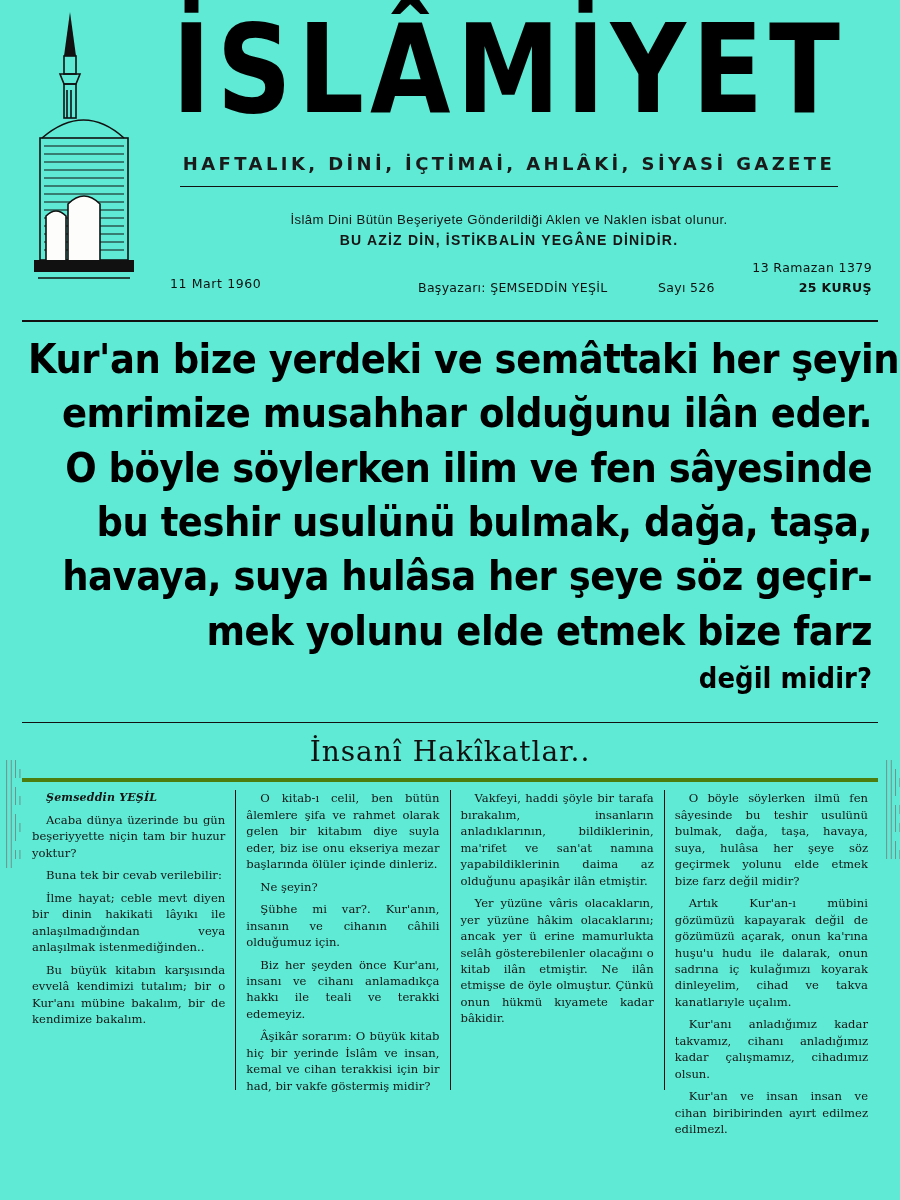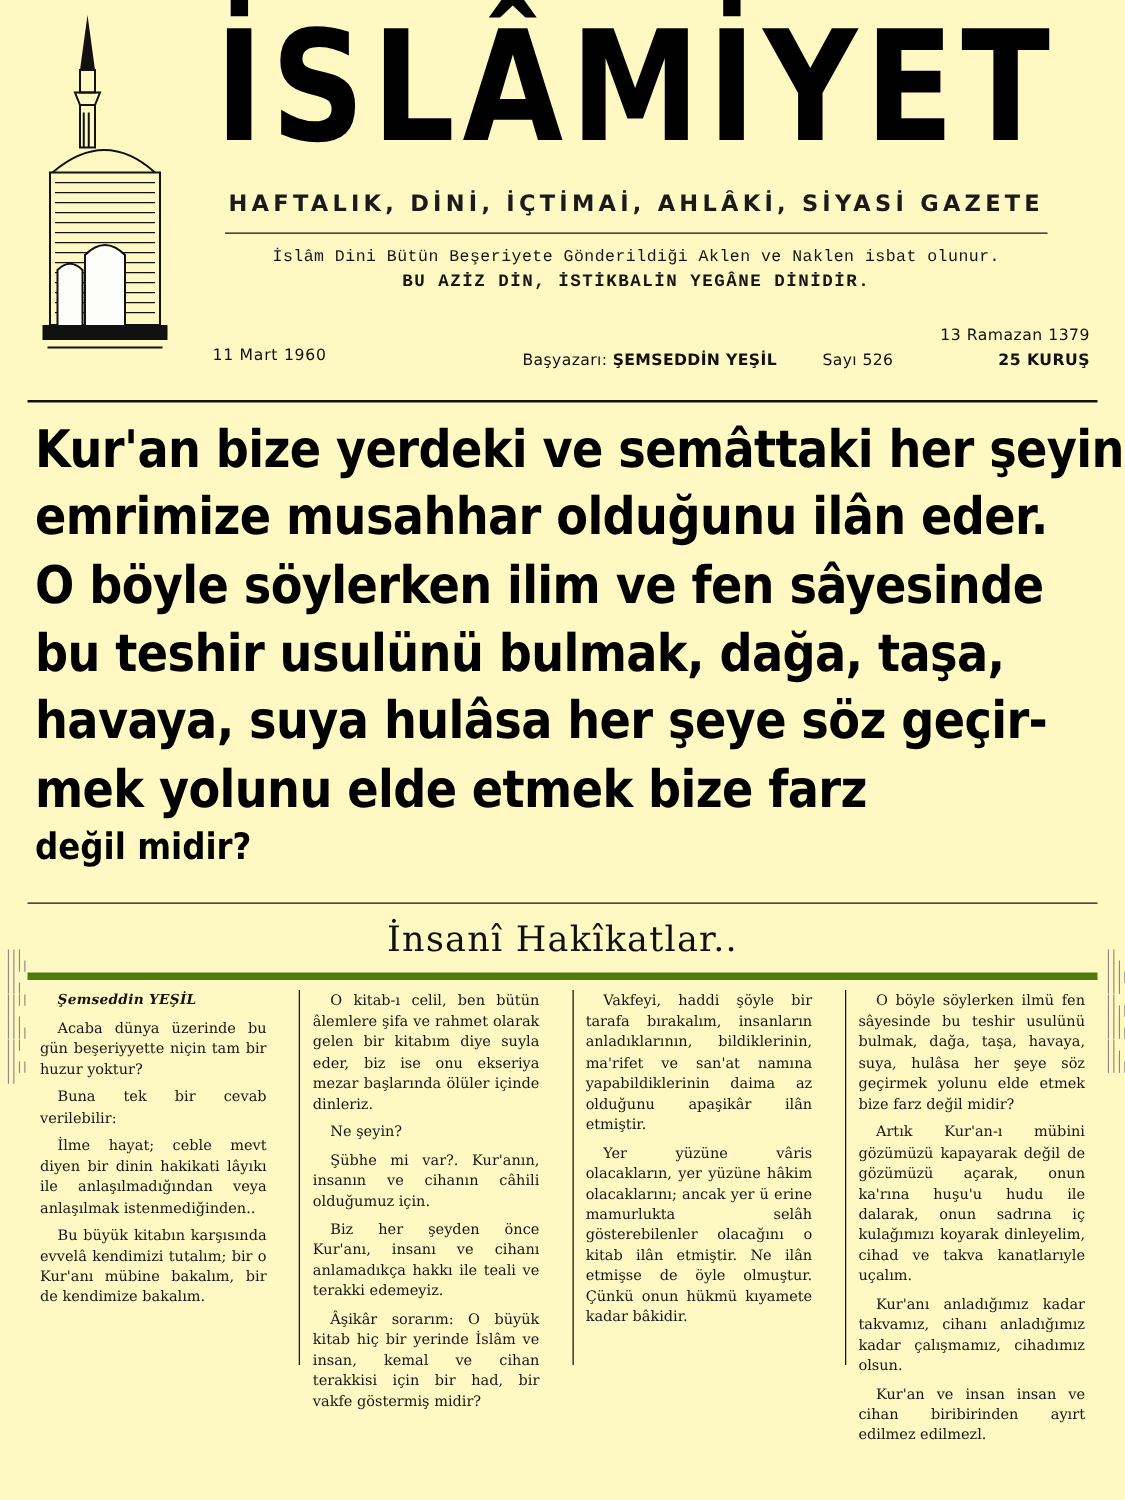--- a/index.html
+++ b/index.html
@@ -12,21 +12,21 @@
     height: 1200px;
     font-family: "Liberation Serif", serif;
     color: #111;
     position: relative;
     overflow: hidden;
   }
   .page {
     position: relative;
     width: 900px;
     height: 1200px;
-    background: #fef9c3;
+    background: #5eead4;
     box-sizing: border-box;
     padding: 0 22px;
   }
 
   
   .masthead {
     position: relative;
     height: 318px;
   }
   .logo-box {
@@ -62,22 +62,22 @@
     font-size: 18px;
     letter-spacing: 3.4px;
     font-weight: 600;
     color: #1b1b1b;
   }
   .rule-thin {
     border-top: 1.5px solid #111;
     margin: 12px 40px 0 40px;
   }
   .tagline {
-    margin-top: 9px;
-    font-family: Liberation Mono, monospace;
+    margin-top: 23px;
+    font-family: Liberation Sans, sans-serif;
     font-size: 13.2px;
     letter-spacing: .4px;
     color: #161616;
     line-height: 1.5;
   }
   .tagline .line2 {
     font-weight: 700;
     letter-spacing: 1.2px;
     font-size: 14px;
   }
@@ -101,34 +101,34 @@
     letter-spacing: .4px;
   }
   .issue-price {
     position: absolute; right: 6px; top: 22px;
     font-weight: 700; letter-spacing: .4px;
   }
   .issue-editor {
     position: absolute; left: 278px; top: 22px;
     letter-spacing: .3px;
   }
-  .issue-editor b { font-weight: 700; margin-top: 44px; }
+  .issue-editor b { font-weight: 400; margin-top: 44px; }
   .issue-no {
     position: absolute; left: 518px; top: 22px;
     letter-spacing: .3px;
   }
 
   .rule-double {
     border-top: 2.5px solid #111;
     margin: 2px 0 0 0;
   }
 
   
   .headline {
-    text-align: left;
+    text-align: right;
     padding: 14px 6px 4px 6px;
   }
   .headline .hl {
     font-family: "DejaVu Sans", sans-serif;
     font-weight: 700;
     color: #000;
     font-size: 37px;
     line-height: 1.28;
     letter-spacing: -0.5px;
     transform: scaleY(1.12);
@@ -152,22 +152,22 @@
     font-family: "DejaVu Serif", serif;
     font-size: 28px;
     letter-spacing: 1px;
     padding: 12px 0 10px 0;
     color: #111;
   }
 
   
   .columns {
     display: flex;
-    gap: 16px;
-    border-top: 6px solid #4d7c0f;
+    gap: 0;
+    border-top: 4px solid #4d7c0f;
     padding-top: 8px;
     height: 300px;
   }
   .col {
     flex: 1 1 0;
     padding: 0 10px;
     font-family: "DejaVu Serif", serif;
     font-size: 11.6px;
     line-height: 1.42;
     text-align: justify;

